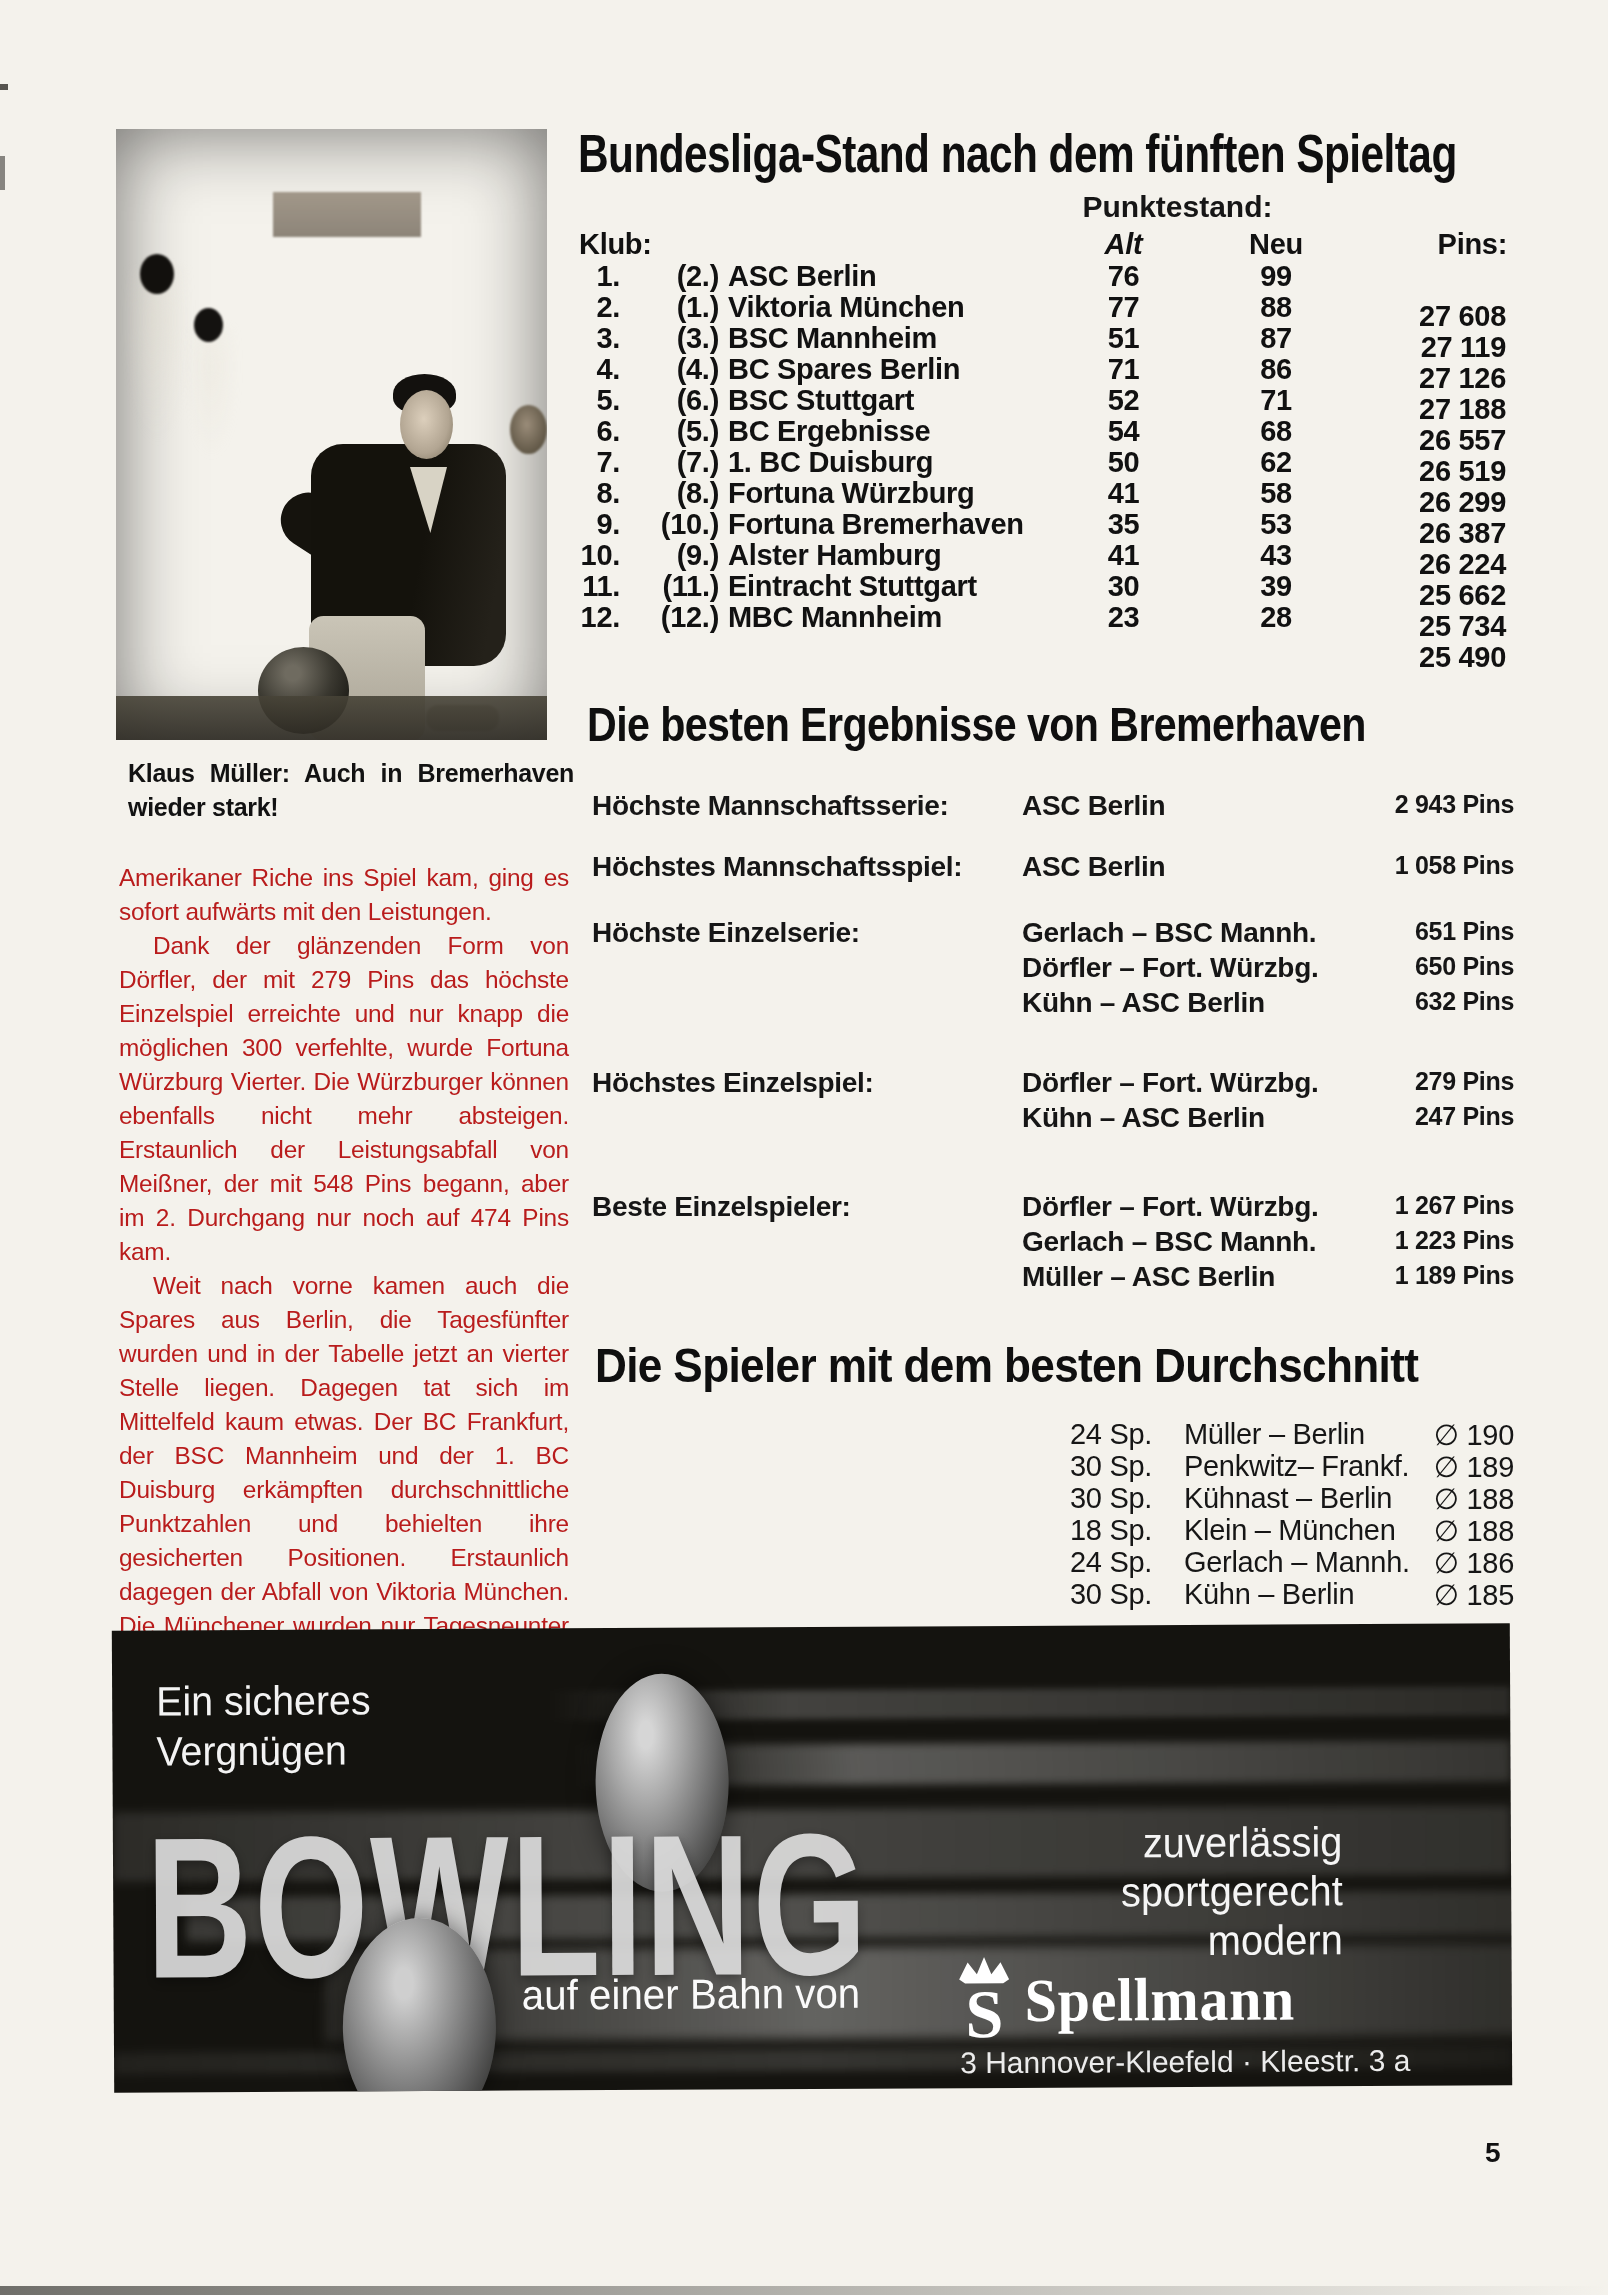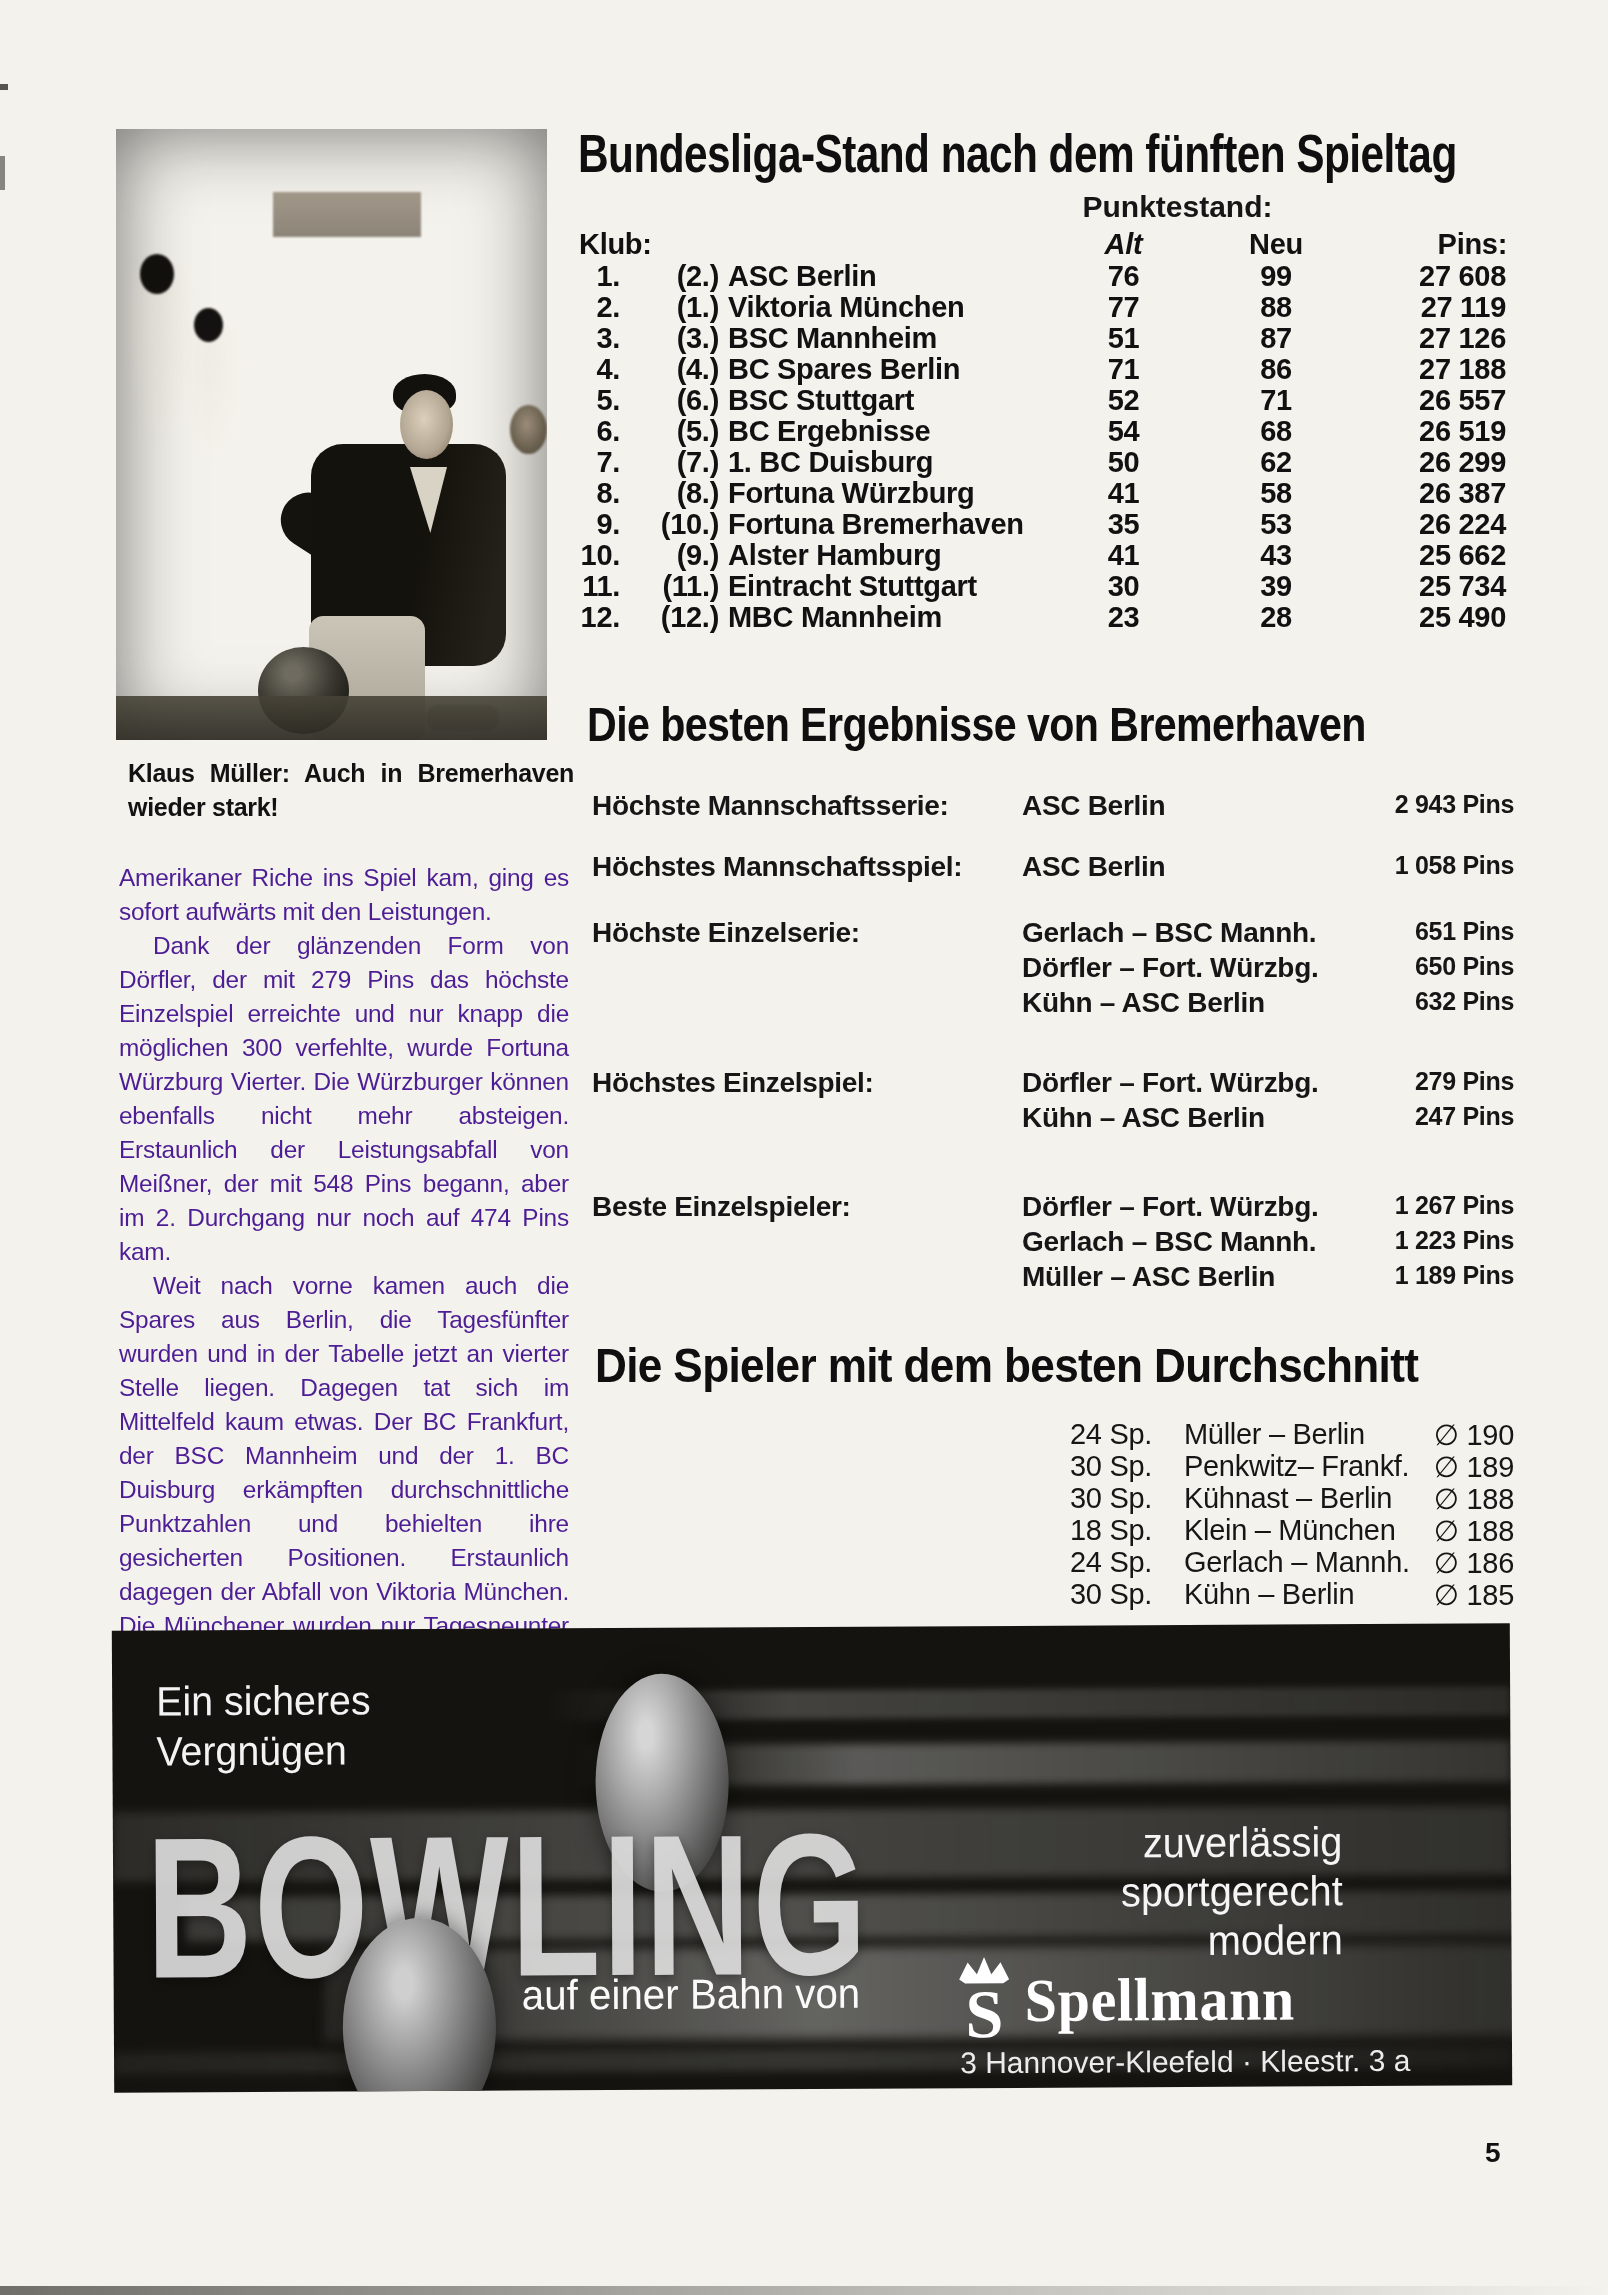--- a/index.html
+++ b/index.html
@@ -21,21 +21,21 @@
   #photo .jacket{position:absolute; left:195px; top:315px; width:195px; height:222px; border-radius:32px; background:linear-gradient(100deg,#14120c 55%, #24211a 90%); }
   #photo .shirt{position:absolute; left:294px; top:338px; width:37px; height:66px; background:#d8d3c5; clip-path:polygon(0 0,100% 0,55% 100%); filter:blur(0.7px);}
   #photo .arm{position:absolute; left:157px; top:390px; width:152px; height:55px; border-radius:28px; background:#15130d; transform:rotate(33deg);}
   #photo .pants{position:absolute; left:193px; top:487px; width:116px; height:125px; border-radius:14.5px; background:linear-gradient(#cac5b7,#a8a294); filter:blur(0.7px);}
   #photo .ball{position:absolute; left:142px; top:518px; width:91px; height:87px; border-radius:50%; background:radial-gradient(circle at 38% 30%, #6f6b60 0 9%, #3a3830 48%, #181712 82%);}
   #photo .shoe{position:absolute; left:310px; top:576px; width:73px; height:26px; border-radius:12px; background:#8d887a; filter:blur(1.3px); opacity:.8;}
   #photo .floor{position:absolute; left:0; bottom:0; width:100%; height:44px; background:linear-gradient(#474337,#2d2a23); opacity:.9;}
 
   
   #caption{left:119px; top:756px; width:446px; font-size:25px; line-height:34px; font-weight:bold; text-align:justify; color:#121212; letter-spacing:-0.3px;margin-left:9px;}
-  #article{left:119px; top:861px; width:450px; font-size:24.4px; line-height:34px; text-align:justify; color:#4c1d95; letter-spacing:-0.2px;}
+  #article{left:119px; top:861px; width:450px; font-size:24.4px; line-height:34px; text-align:justify; color:#b91c1c; letter-spacing:-0.2px;}
   #article p{margin:0;}
   #article p + p{text-indent:34px;}
 
   
   .headline{font-weight:bold; color:#0f0f0f; white-space:nowrap; transform-origin:left top; letter-spacing:-0.7px;}
   #h1{left:578px; top:123px; font-size:53px; transform:scaleX(.80);}
   #h2{left:587px; top:696px; font-size:49px; transform:scaleX(.84);}
   #h3{left:595px; top:1337px; font-size:49px; transform:scaleX(.90);}
 
   
@@ -46,21 +46,21 @@
   #col-neu{left:1223px; top:228px; width:106px; text-align:center;}
   #col-pins{left:1401px; top:228px; width:106px; text-align:right;}
   #standings-rows{left:0; top:260px; width:1608px;}
   .st-row{position:relative; height:31px;}
   .st-row span{position:absolute; top:0;}
   .st-rank{left:554px; width:66px; text-align:right;}
   .st-prev{left:625px; width:94px; text-align:right;}
   .st-club{left:728px;}
   .st-alt{left:1074px; width:99px; text-align:center;}
   .st-neu{left:1223px; width:106px; text-align:center;}
-  .st-pins{left:1357px; width:149px; text-align:right;}
+  .st-pins{left:1357px; width:149px; text-align:right;margin-top:40px;}
 
   
   #records{left:0; top:0; width:1608px; height:1319px; pointer-events:none;}
   .rec-group{position:absolute; left:0; width:1608px;}
   #records .rec-group:nth-child(1){top:790px;}
   #records .rec-group:nth-child(2){top:851px;}
   #records .rec-group:nth-child(3){top:917px;}
   #records .rec-group:nth-child(4){top:1067px;}
   #records .rec-group:nth-child(5){top:1191px;}
   .rec-label{position:absolute; left:592px; top:0; font-size:28px; font-weight:bold; letter-spacing:-0.3px; white-space:nowrap;}

